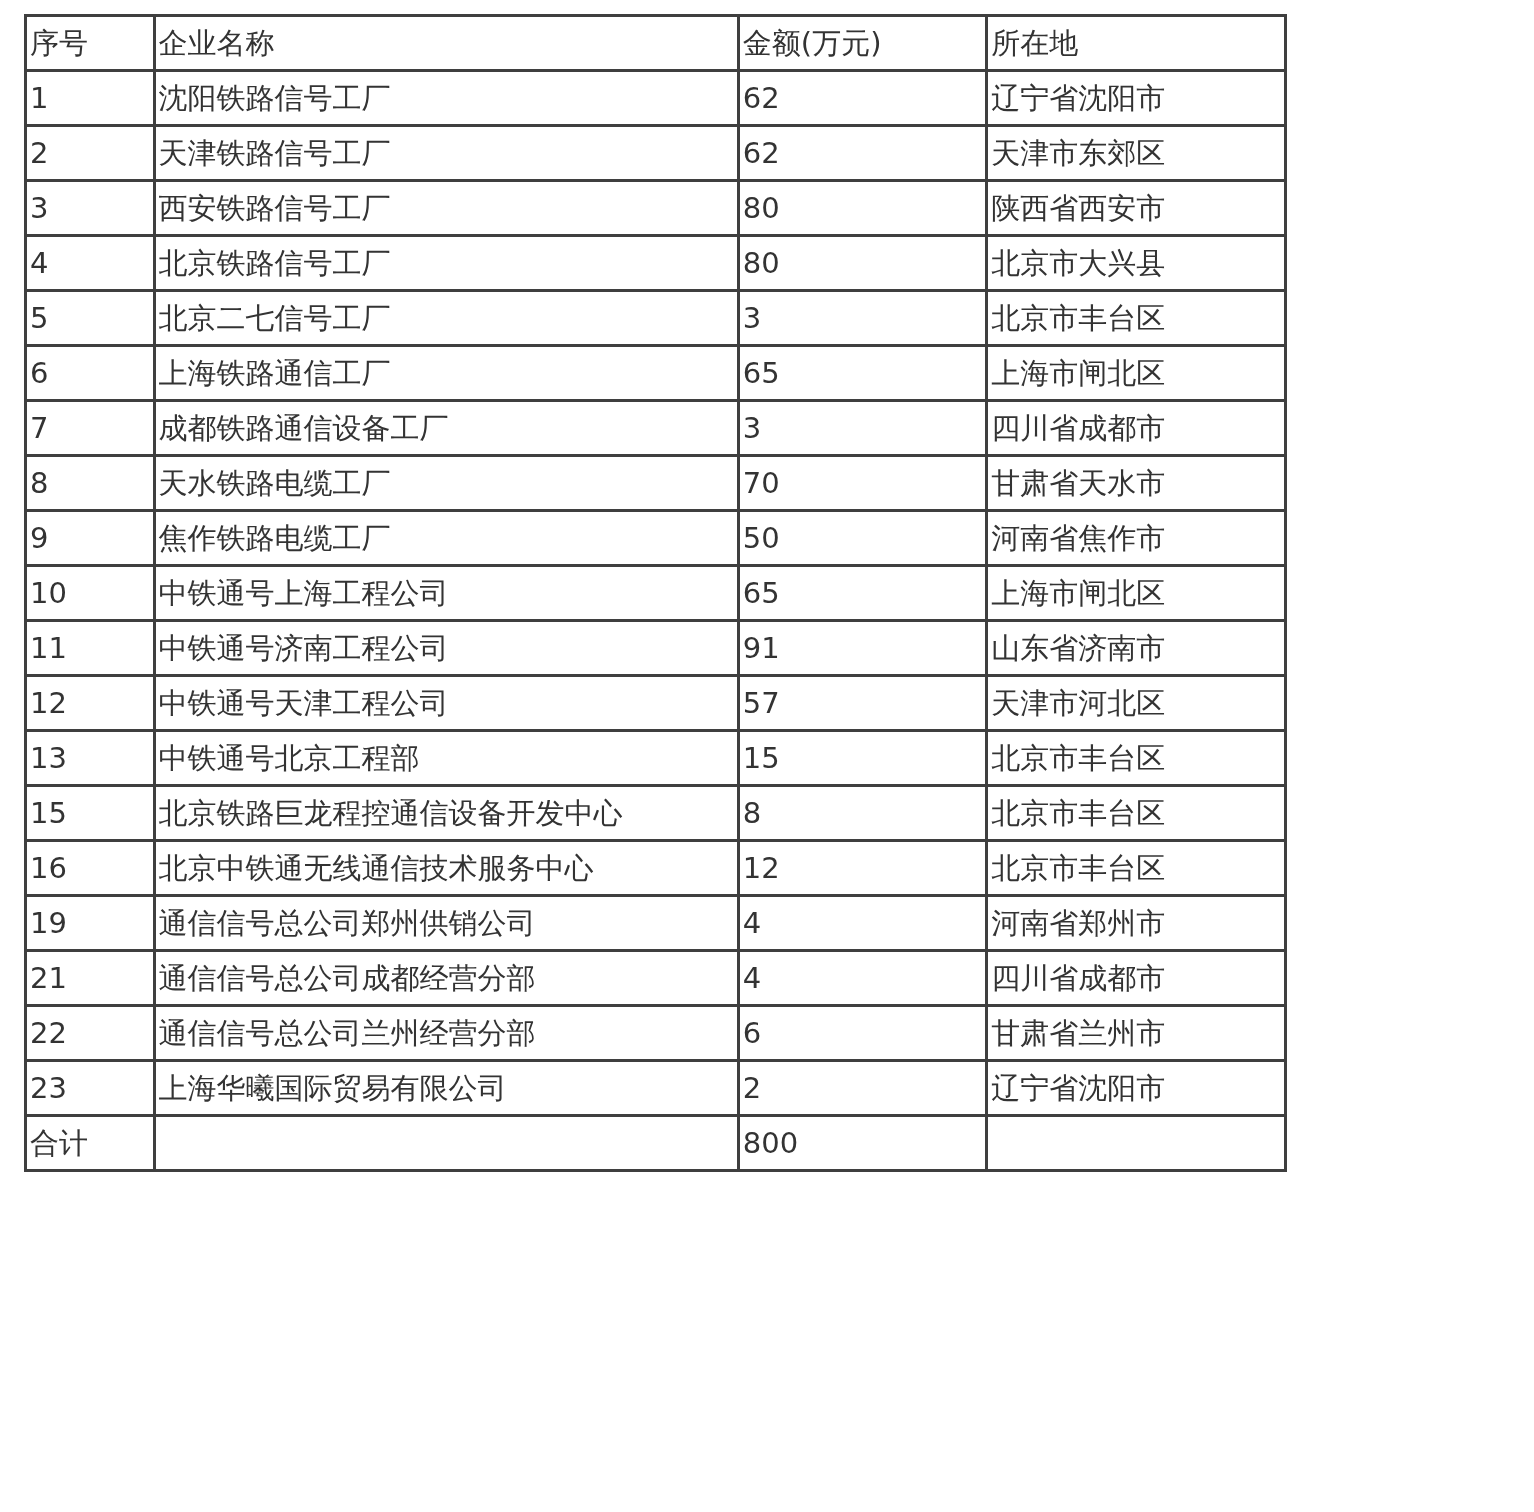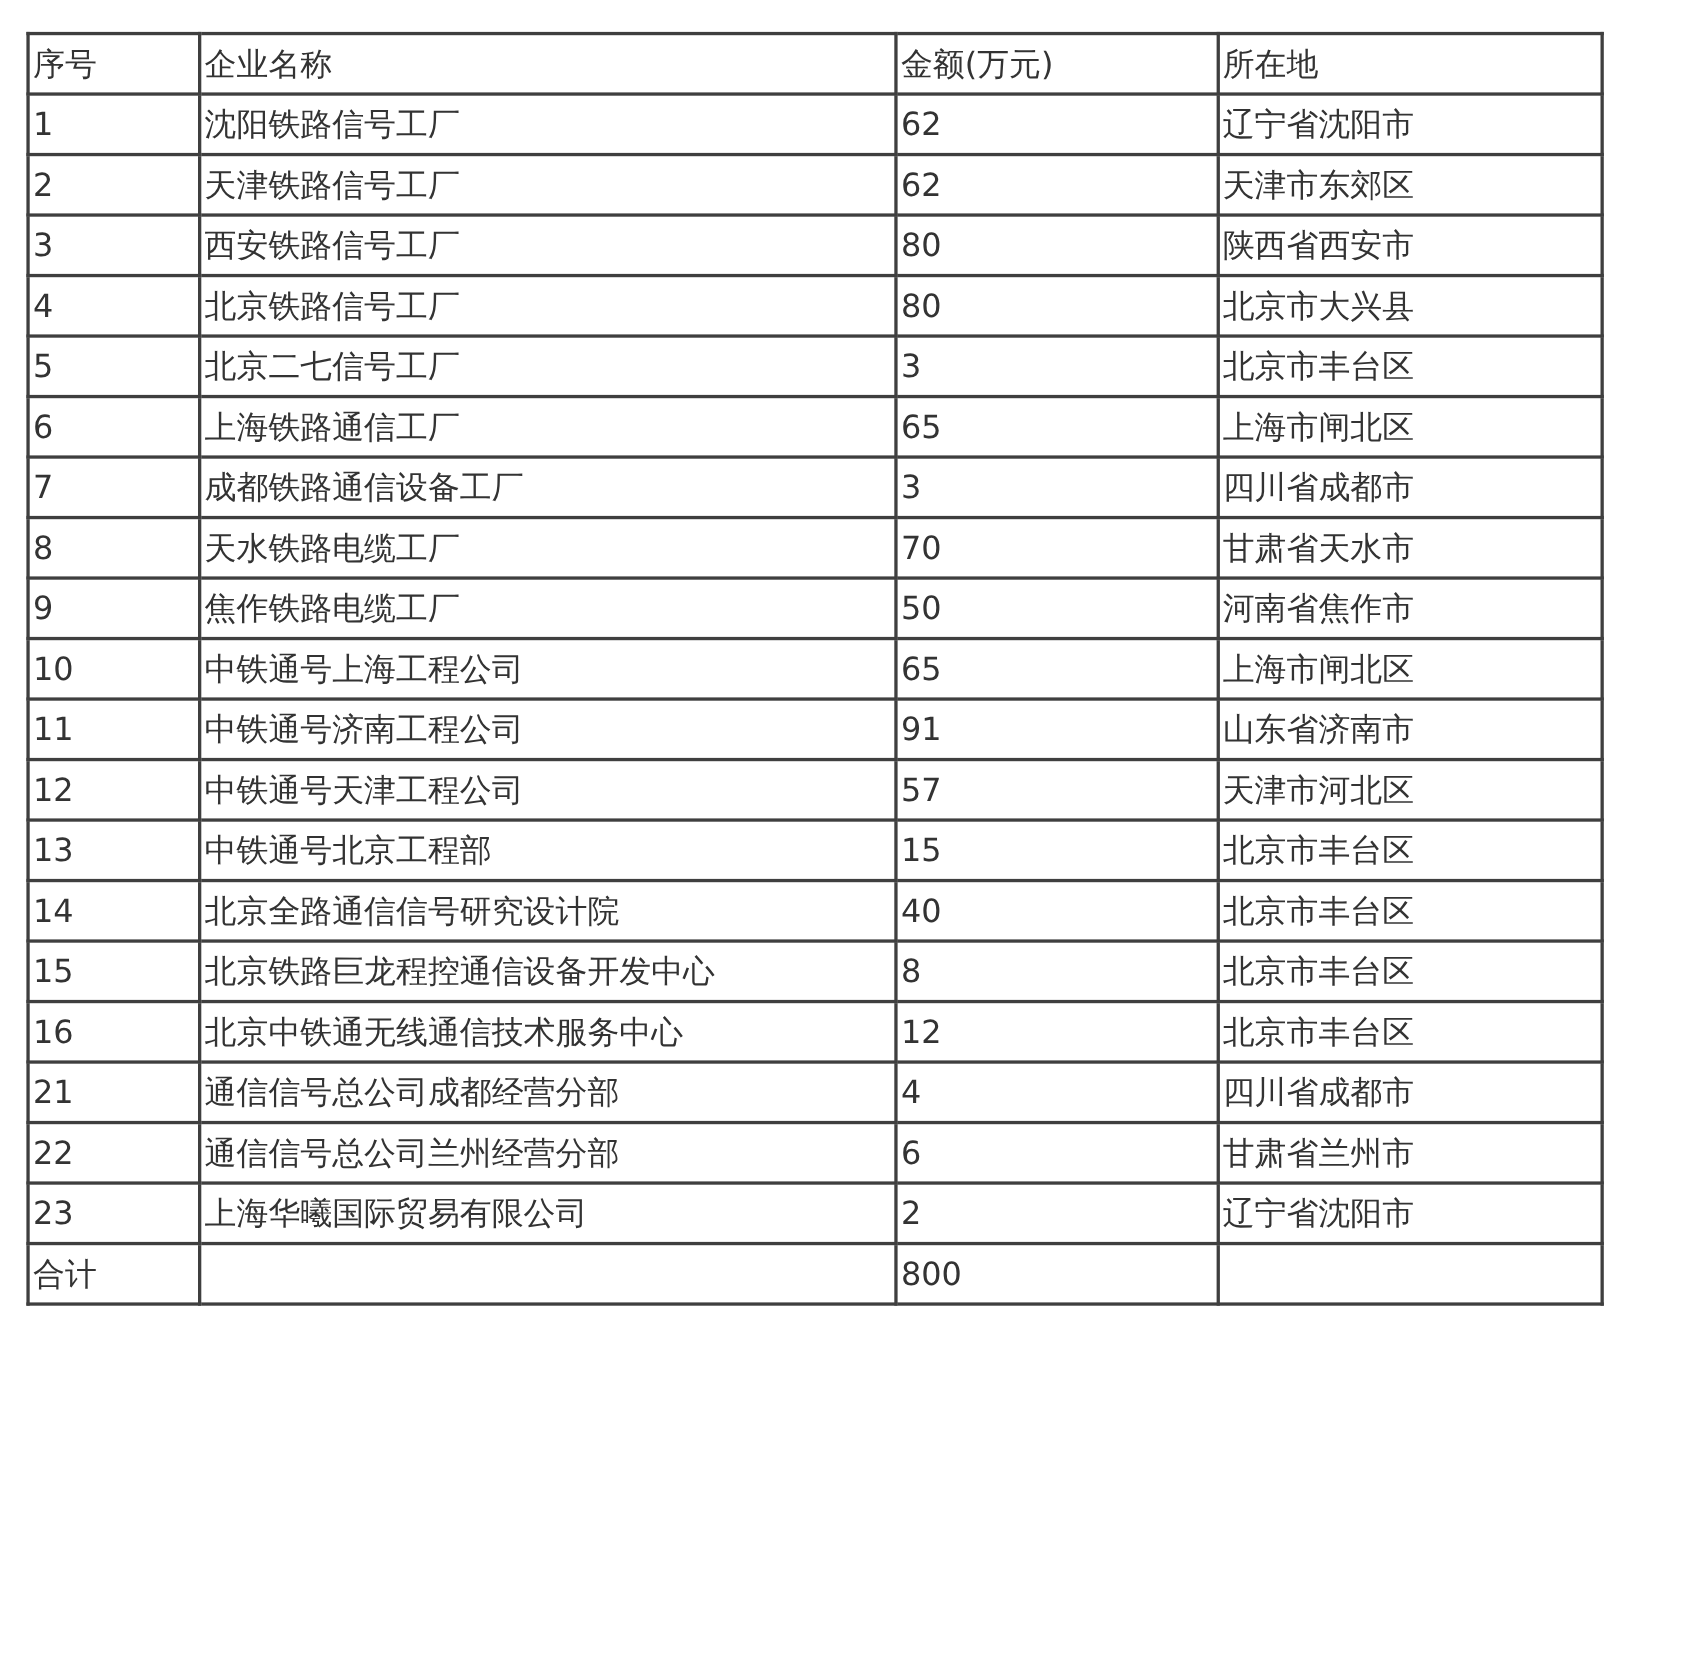--- a/index.html
+++ b/index.html
@@ -1,25 +1,24 @@
 <!DOCTYPE html>
 <html><head>
 <meta charset="utf-8">
 <style>
   html, body { margin: 0; padding: 0; background: #ffffff; }
   body { width: 1534px; height: 1512px; position: relative; overflow: hidden; }
   table.data {
     position: absolute; left: 24px; top: 14px;
-    width: 1434px;
+    width: 1263px;
     border-collapse: collapse;
     border: 3px solid #6e6e6e;
     font-family: "DejaVu Sans", "Liberation Sans", sans-serif;
     font-size: 29px;
     color: #333333;
-    margin-top: 15px;
   }
   table.data td {
     border: 3px solid #3f3f3f;
     height: 52px;
     padding: 0 0 0 3px;
     vertical-align: middle;
     white-space: nowrap;
     line-height: 1;
   }
   col.c1 { width: 165px; }
@@ -116,36 +115,36 @@
         <td>57</td>
         <td>天津市河北区</td>
       </tr>
       <tr>
         <td>13</td>
         <td>中铁通号北京工程部</td>
         <td>15</td>
         <td>北京市丰台区</td>
       </tr>
       <tr>
-        <td>14</td>
-        <td>北京全路通信信号研究设计院</td>
-        <td>40</td>
-        <td>北京市丰台区</td>
-      </tr>
-      <tr>
         <td>15</td>
         <td>北京铁路巨龙程控通信设备开发中心</td>
         <td>8</td>
         <td>北京市丰台区</td>
       </tr>
       <tr>
         <td>16</td>
         <td>北京中铁通无线通信技术服务中心</td>
         <td>12</td>
         <td>北京市丰台区</td>
+      </tr>
+      <tr>
+        <td>19</td>
+        <td>通信信号总公司郑州供销公司</td>
+        <td>4</td>
+        <td>河南省郑州市</td>
       </tr>
       <tr>
         <td>21</td>
         <td>通信信号总公司成都经营分部</td>
         <td>4</td>
         <td>四川省成都市</td>
       </tr>
       <tr>
         <td>22</td>
         <td>通信信号总公司兰州经营分部</td>

